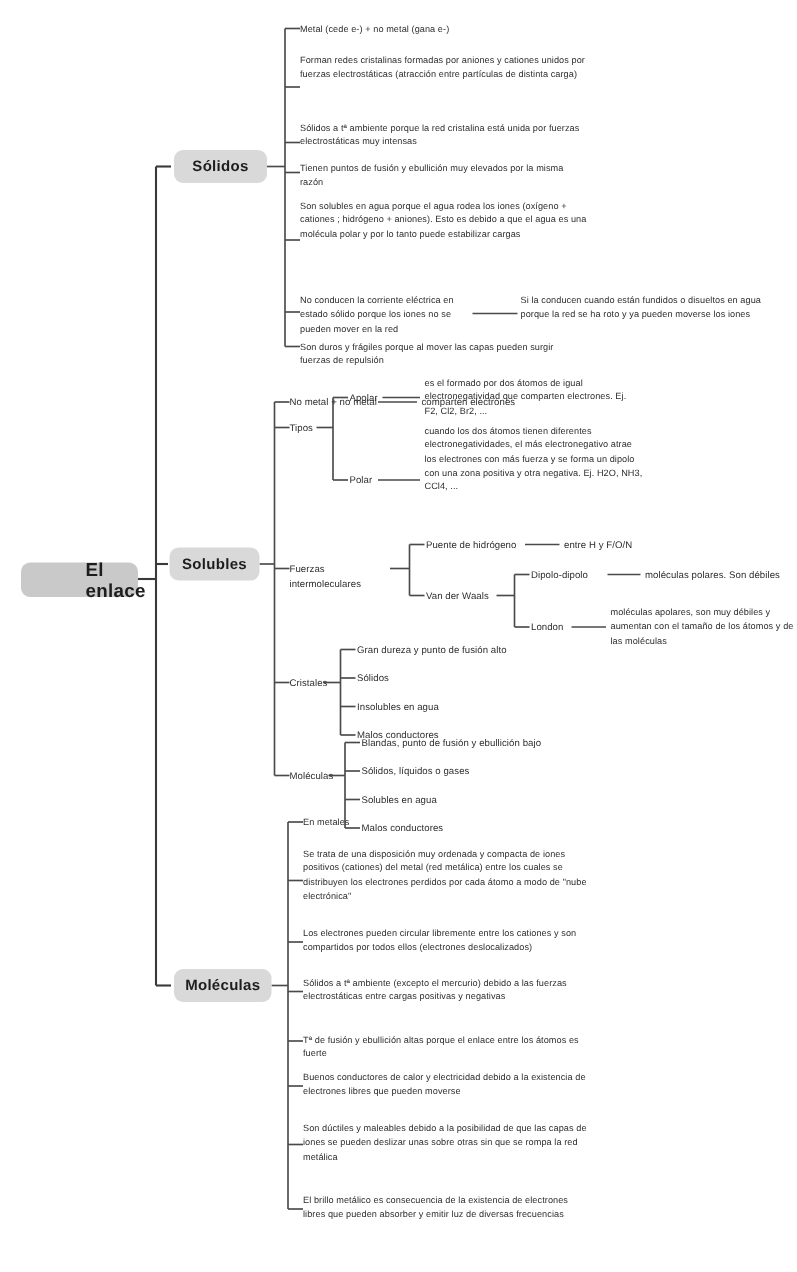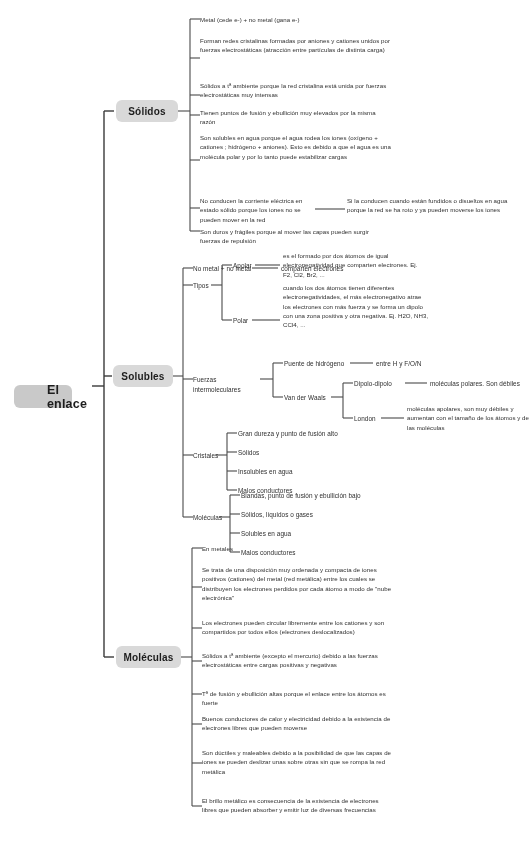--- a/index.html
+++ b/index.html
@@ -125,21 +125,21 @@
     <path d="M192,548 L202,548"></path>
     <path d="M192,587 L202,587"></path>
     <path d="M192,628 L202,628"></path>
     <path d="M192,661 L202,661"></path>
     <path d="M192,694 L202,694"></path>
     <path d="M192,724 L202,724"></path>
     <path d="M192,763 L202,763"></path>
     <path d="M192,806 L202,806"></path>
   </svg>
 
-  <div class="node root" style="left:14px;top:385px;width:58px;height:23px;padding-left:48px;">
+  <div class="node root" style="left:14px;top:375px;width:78px;height:23px;padding-left:48px;">
     <span>El enlace</span>
   </div>
 
   <div class="node branch" style="left:116px;top:100px;width:62px;height:22px;">
     <span>Sólidos</span>
   </div>
 
   <div class="txt" style="left:200px;top:15px;width:190px;">
     <span>Metal (cede e-) + no metal (gana e-)</span>
   </div>

